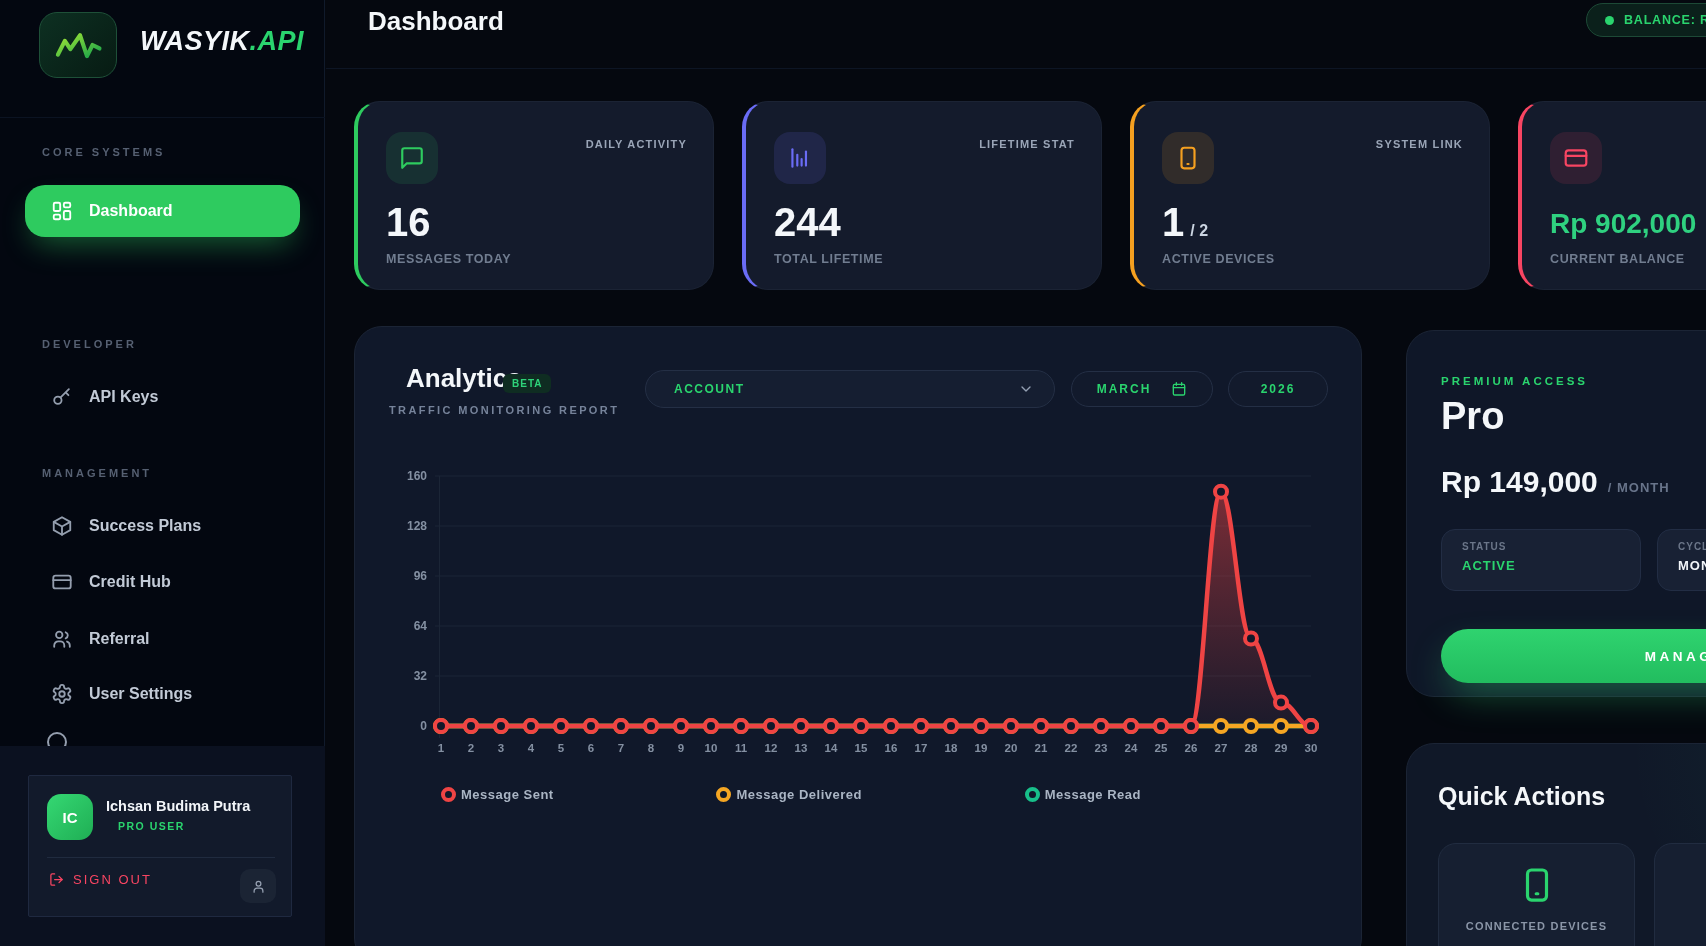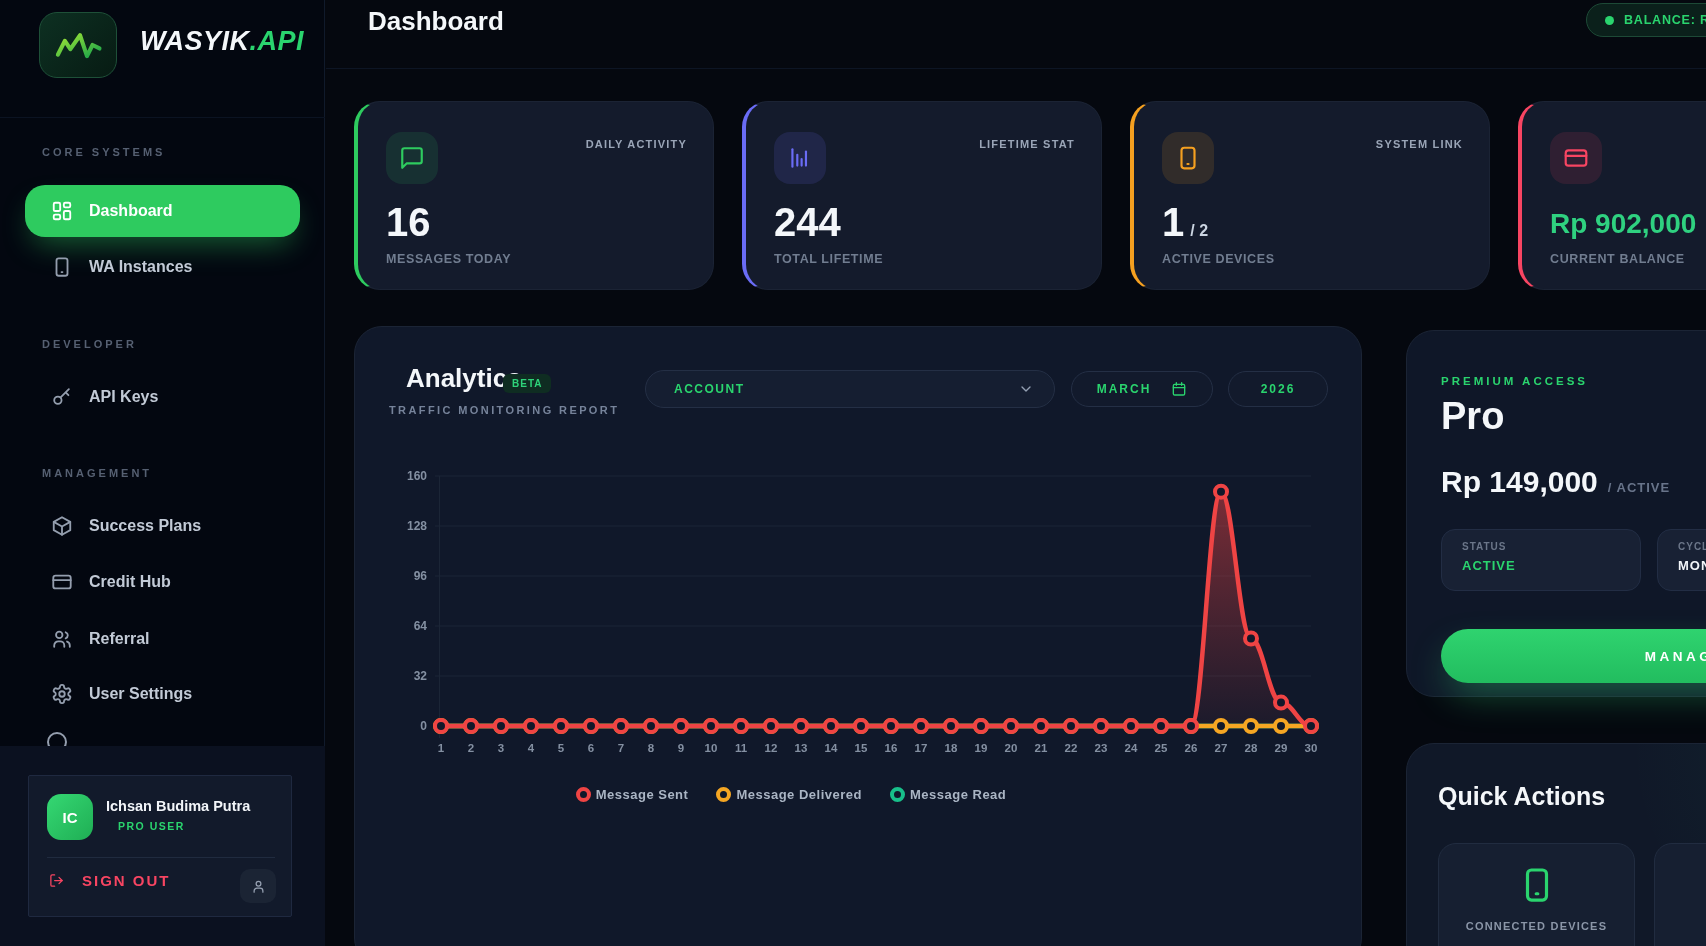--- a/index.html
+++ b/index.html
@@ -23,21 +23,21 @@
   .nav-item.active svg { stroke:#ffffff; }
   .partial-item { position:absolute; left:45px; top:730px; }
   .partial-item svg { width:24px; height:24px; stroke:#949eae; }
   .dock { position:absolute; left:0; top:746px; width:325px; height:200px; background:#0b1120; }
   .profile-card { position:absolute; left:28px; top:29px; width:264px; height:142px; background:#121a2b; border:1px solid #1f2940; border-radius:2px; }
   .avatar { position:absolute; left:18px; top:18px; width:46px; height:46px; border-radius:14px;
     background:linear-gradient(135deg,#35d873,#1fae54); color:#fff; font-size:15px; font-weight:800; display:flex; align-items:center; justify-content:center; }
   .p-name { position:absolute; left:77px; top:22px; font-size:14.5px; font-weight:800; color:#f2f5f9; white-space:nowrap; }
   .p-role { position:absolute; left:77px; top:44px; font-size:10.5px; font-weight:800; letter-spacing:1.5px; color:#2ad46e;margin-left:12px; }
   .p-divider { position:absolute; left:18px; top:81px; width:228px; height:1px; background:#202b3f; }
-  .signout { position:absolute; left:20px; top:96px; display:flex; align-items:center; gap:18px; color:#f84562; font-size:15px; font-weight:700; letter-spacing:2px; cursor:pointer; }
+  .signout { position:absolute; left:20px; top:96px; display:flex; align-items:center; gap:9px; color:#f84562; font-size:13px; font-weight:400; letter-spacing:2px; cursor:pointer; }
   .signout svg { width:15px; height:15px; stroke:#f84562; }
   .mini-user-btn { position:absolute; right:15px; top:93px; width:36px; height:34px; border-radius:10px; background:#1b2434; display:flex; align-items:center; justify-content:center; cursor:pointer; }
   .mini-user-btn svg { width:15px; height:15px; stroke:#97a1b2; }
 
   
   .page-title { position:absolute; left:368px; top:6px; font-size:26px; font-weight:800; color:#f4f7fa; }
   .header-divider { position:absolute; left:326px; top:68px; width:1380px; height:1px; background:#0d1524; }
   .balance-pill { position:absolute; left:1586px; top:3px; width:270px; height:34px; border-radius:17px;
     background:#0b201b; border:1px solid #1d4936; display:flex; align-items:center; gap:10px; padding-left:18px; cursor:pointer; }
   .balance-dot { width:9px; height:9px; border-radius:50%; background:#2ad46e; }
@@ -59,21 +59,21 @@
   .an-sub { position:absolute; left:34px; top:77px; font-size:11px; font-weight:800; letter-spacing:2.4px; color:#76839a; }
   .acct-select { position:absolute; left:290px; top:43px; width:410px; height:38px; border-radius:19px; background:#151e31; border:1px solid #242f45;
     display:flex; align-items:center; justify-content:space-between; padding:0 20px 0 28px; cursor:pointer; }
   .acct-select .val { font-size:12px; font-weight:800; letter-spacing:1.5px; color:#2ad46e; }
   .acct-select svg { width:16px; height:16px; stroke:#93a0b2; }
   .pill-btn { position:absolute; top:44px; height:36px; border-radius:18px; background:#121a2c; border:1px solid #242f45;
     display:flex; align-items:center; justify-content:center; gap:20px; cursor:pointer; }
   .pill-btn .val { font-size:12px; font-weight:800; letter-spacing:2px; color:#2ad46e; }
   .pill-btn svg { width:16px; height:16px; stroke:#2ad46e; }
   #chart-svg { position:absolute; left:0; top:100px; }
-  .legend { position:absolute; left:86px; top:460px; width:700px; display:flex; justify-content:center; gap:28px; }
+  .legend { position:absolute; left:86px; top:460px; width:700px; display:flex; justify-content:space-between; gap:28px; }
   .legend-item { display:flex; align-items:center; gap:5px; }
   .legend-ring { width:15px; height:15px; border-radius:50%; border:4.5px solid #fff; }
   .legend-label { font-size:13px; font-weight:700; letter-spacing:.5px; color:#aab5c4; }
 
   
   .premium-card { position:absolute; left:1406px; top:330px; width:560px; height:367px; border-radius:28px; background:#0f1728; border:1px solid #1b2435; }
   .pm-tag { position:absolute; left:34px; top:44px; font-size:11.5px; font-weight:800; letter-spacing:3px; color:#2ad46e; }
   .pm-plan { position:absolute; left:34px; top:64px; font-size:38px; font-weight:800; color:#f4f7fa; }
   .pm-price-row { position:absolute; left:34px; top:134px; display:flex; align-items:baseline; gap:10px; }
   .pm-price { font-size:30px; font-weight:800; color:#f4f7fa; }
@@ -116,27 +116,20 @@
 
     <div class="sec-label" style="top:146px">CORE SYSTEMS</div>
     <div class="nav-item active" style="top:185px">
       <svg class="icon" viewBox="0 0 24 24">
           <rect x="3" y="3" width="7" height="9" rx="1.5"></rect>
           <rect x="14" y="3" width="7" height="5" rx="1.5"></rect>
           <rect x="14" y="12" width="7" height="9" rx="1.5"></rect>
           <rect x="3" y="16" width="7" height="5" rx="1.5"></rect>
         </svg>
       <span>Dashboard</span>
-    </div>
-    <div class="nav-item" style="top:249px">
-      <svg class="icon" viewBox="0 0 24 24">
-          <rect x="6" y="2.5" width="12" height="19" rx="2.5"></rect>
-          <path d="M11.5 17.5h1"></path>
-        </svg>
-      <span>WA Instances</span>
     </div>
 
     <div class="sec-label" style="top:338px">DEVELOPER</div>
     <div class="nav-item" style="top:379px">
       <svg class="icon" viewBox="0 0 24 24">
           <circle cx="7.5" cy="15.5" r="4"></circle>
           <path d="M10.5 12.5 L19.5 3.5 M16 7 l3 3"></path>
         </svg>
       <span>API Keys</span>
     </div>
@@ -418,21 +411,21 @@
           <span class="legend-label">Message Read</span>
         </div>
       </div>
   </section>
 
   <aside class="premium-card">
     <div class="pm-tag">PREMIUM ACCESS</div>
     <div class="pm-plan">Pro</div>
     <div class="pm-price-row">
       <span class="pm-price">Rp 149,000</span>
-      <span class="pm-per">/ ACTIVE</span>
+      <span class="pm-per">/ MONTH</span>
     </div>
     <div class="pm-box" style="left:34px">
       <div class="lbl">STATUS</div>
       <div class="val" style="color:#2ad46e">ACTIVE</div>
     </div>
     <div class="pm-box" style="left:250px">
       <div class="lbl">CYCLE</div>
       <div class="val" style="color:#f2f5f9">MONTHLY</div>
     </div>
     <button class="pm-cta">MANAGE SUBSCRIPTION</button>

